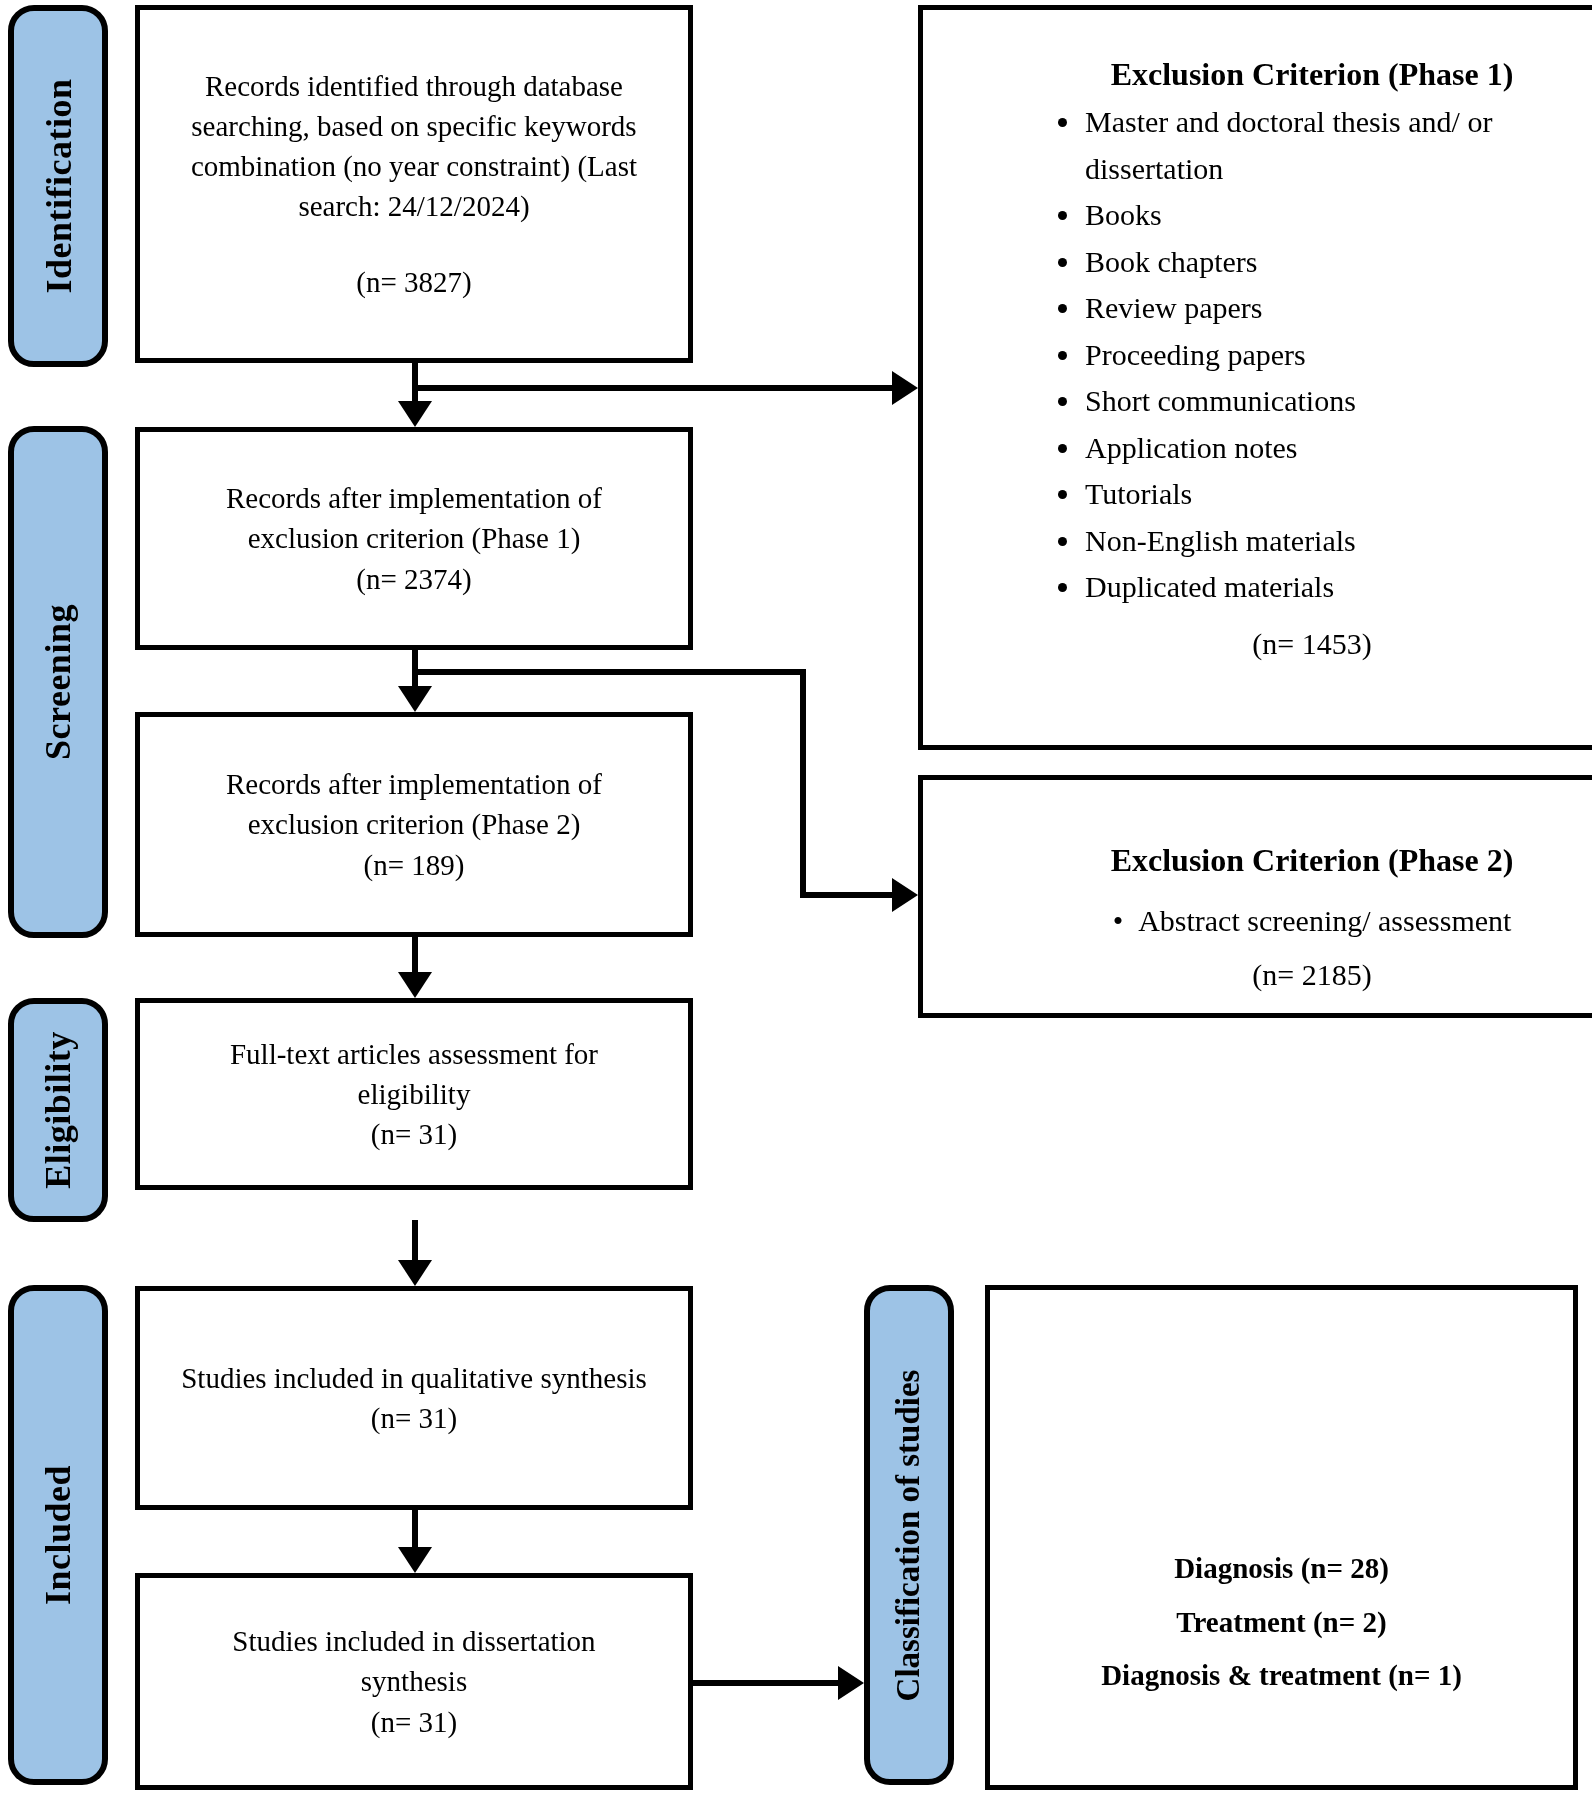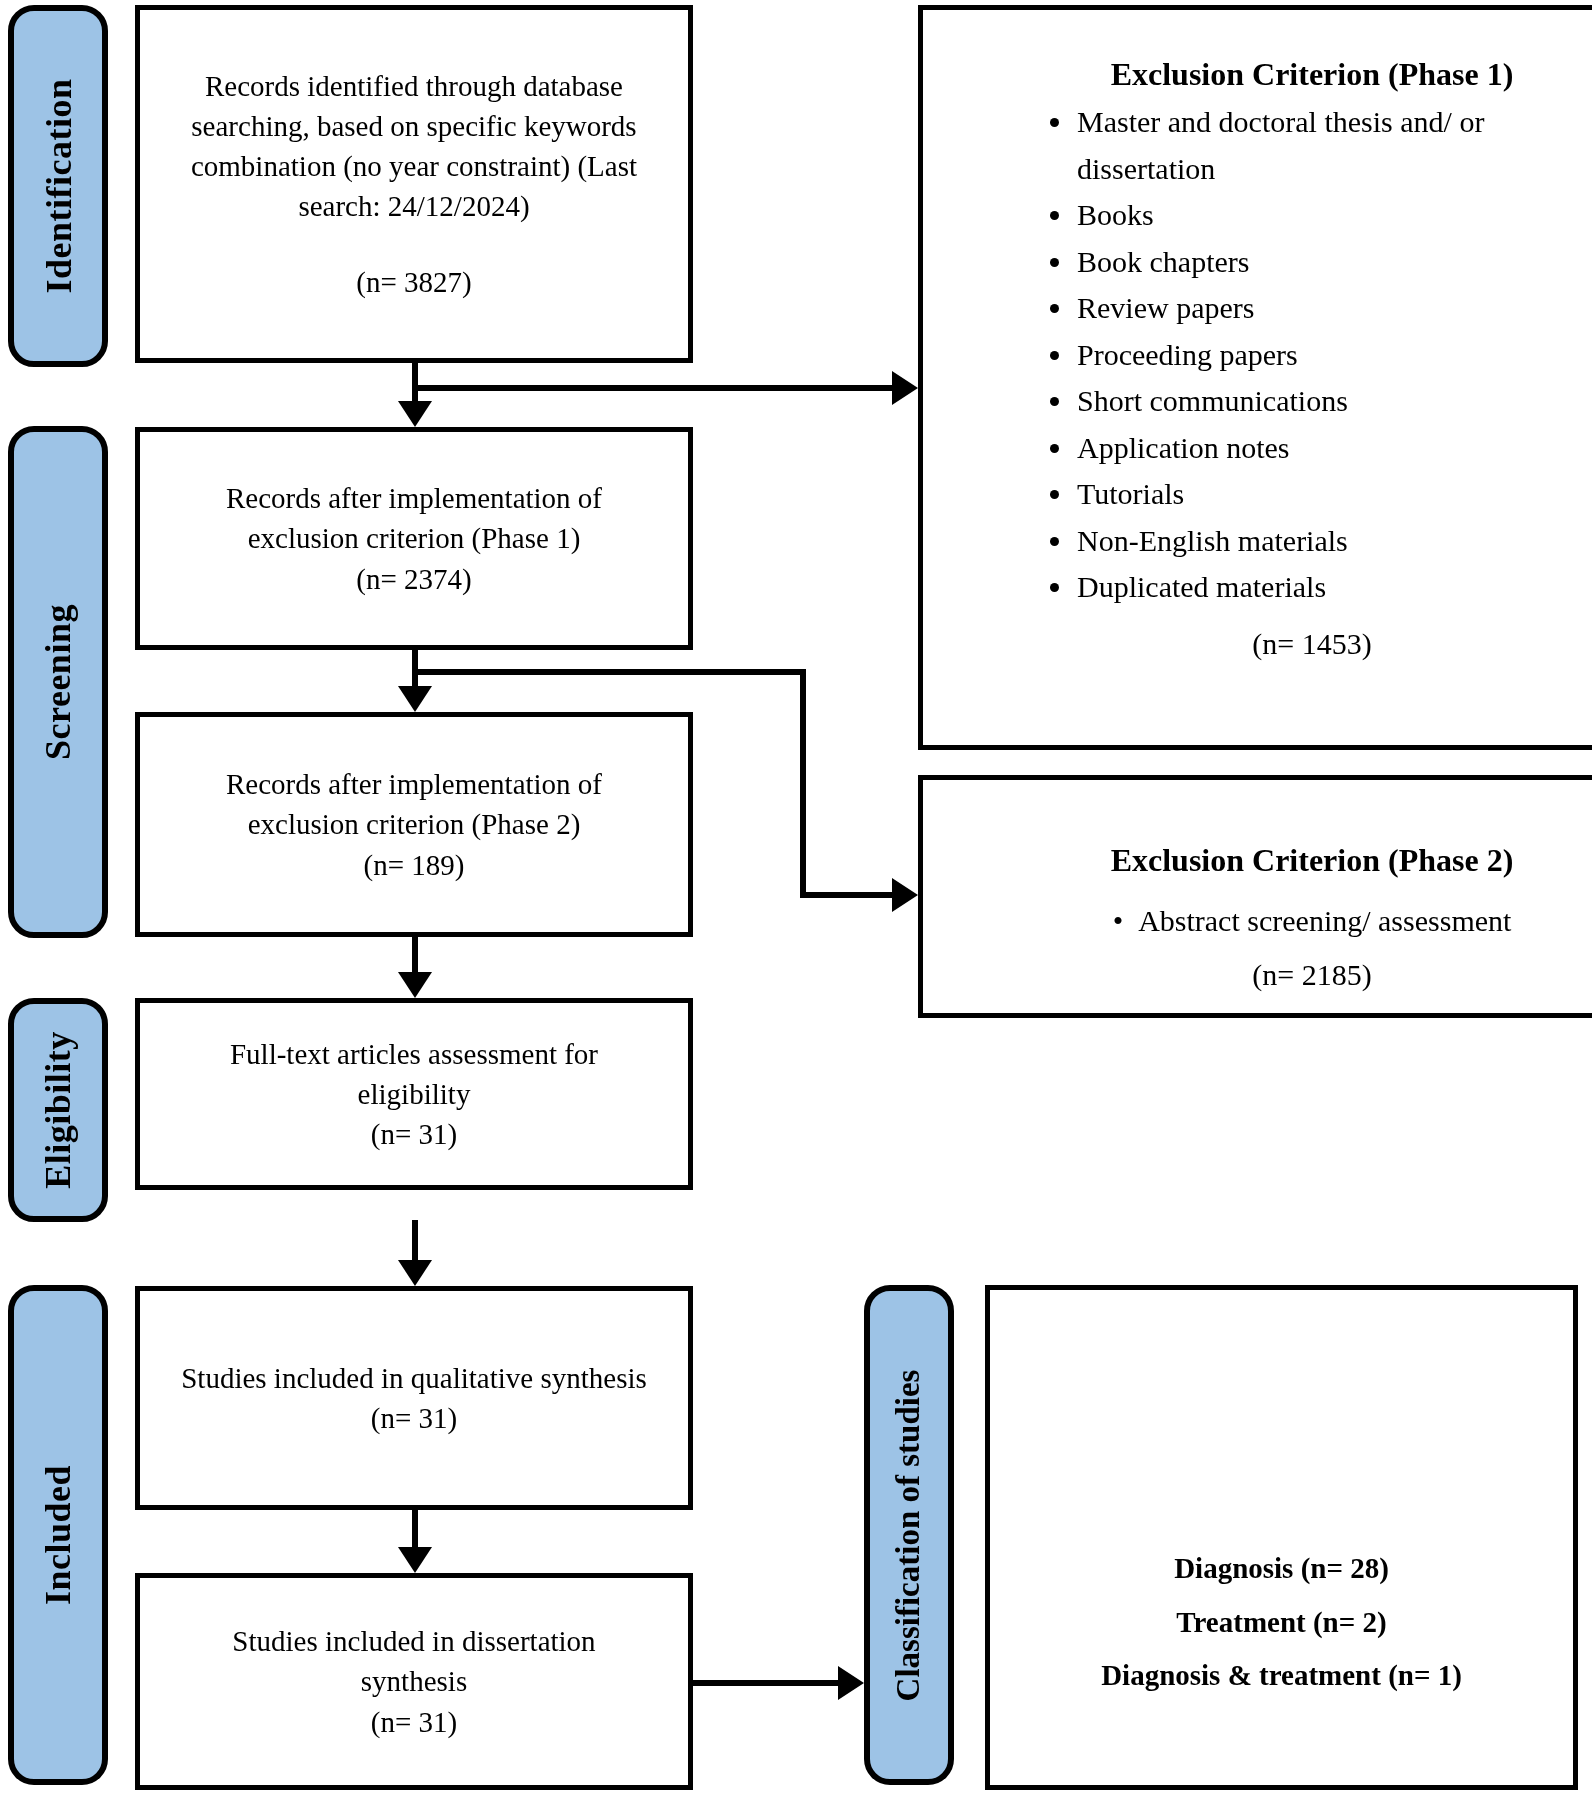--- a/index.html
+++ b/index.html
@@ -23,21 +23,21 @@
         display:flex;flex-direction:column;align-items:center;justify-content:center;
         text-align:center;font-size:29px;line-height:1.38;padding:0 38px;}
   .flow .n-gap{margin-top:36px;}
 
   
   .excl{position:absolute;left:918px;width:788px;background:var(--box-fill);
         border:5px solid var(--line-color);box-sizing:border-box;font-size:30px;}
   .excl .title{font-weight:bold;font-size:32px;text-align:center;}
   .excl1{padding-top:46px;}
   .excl1 ul{margin:6px 0 0 0;padding-left:152px;}
-  .excl1 li{line-height:1.55;max-width:446px;padding-left:2px;}
+  .excl1 li{line-height:1.55;max-width:446px;padding-left:2px;margin-left:8px;}
   .excl .nline{text-align:center;margin-top:16px;}
   .excl2{padding-top:52px;text-align:center;line-height:1.8;}
   .excl2 .bullet-line{list-style:none;margin:4px 0 0 0;padding:0;}
   .excl2 .bullet-line li::before{content:"\2022\00a0\00a0";}
   .excl2 .bullet-line li{display:inline;}
 
   
   .class-label{position:absolute;left:864px;top:1285px;width:90px;height:500px;
         background:var(--stage-fill);border:6px solid var(--line-color);border-radius:26px;
         box-sizing:border-box;display:flex;align-items:center;justify-content:center;}

